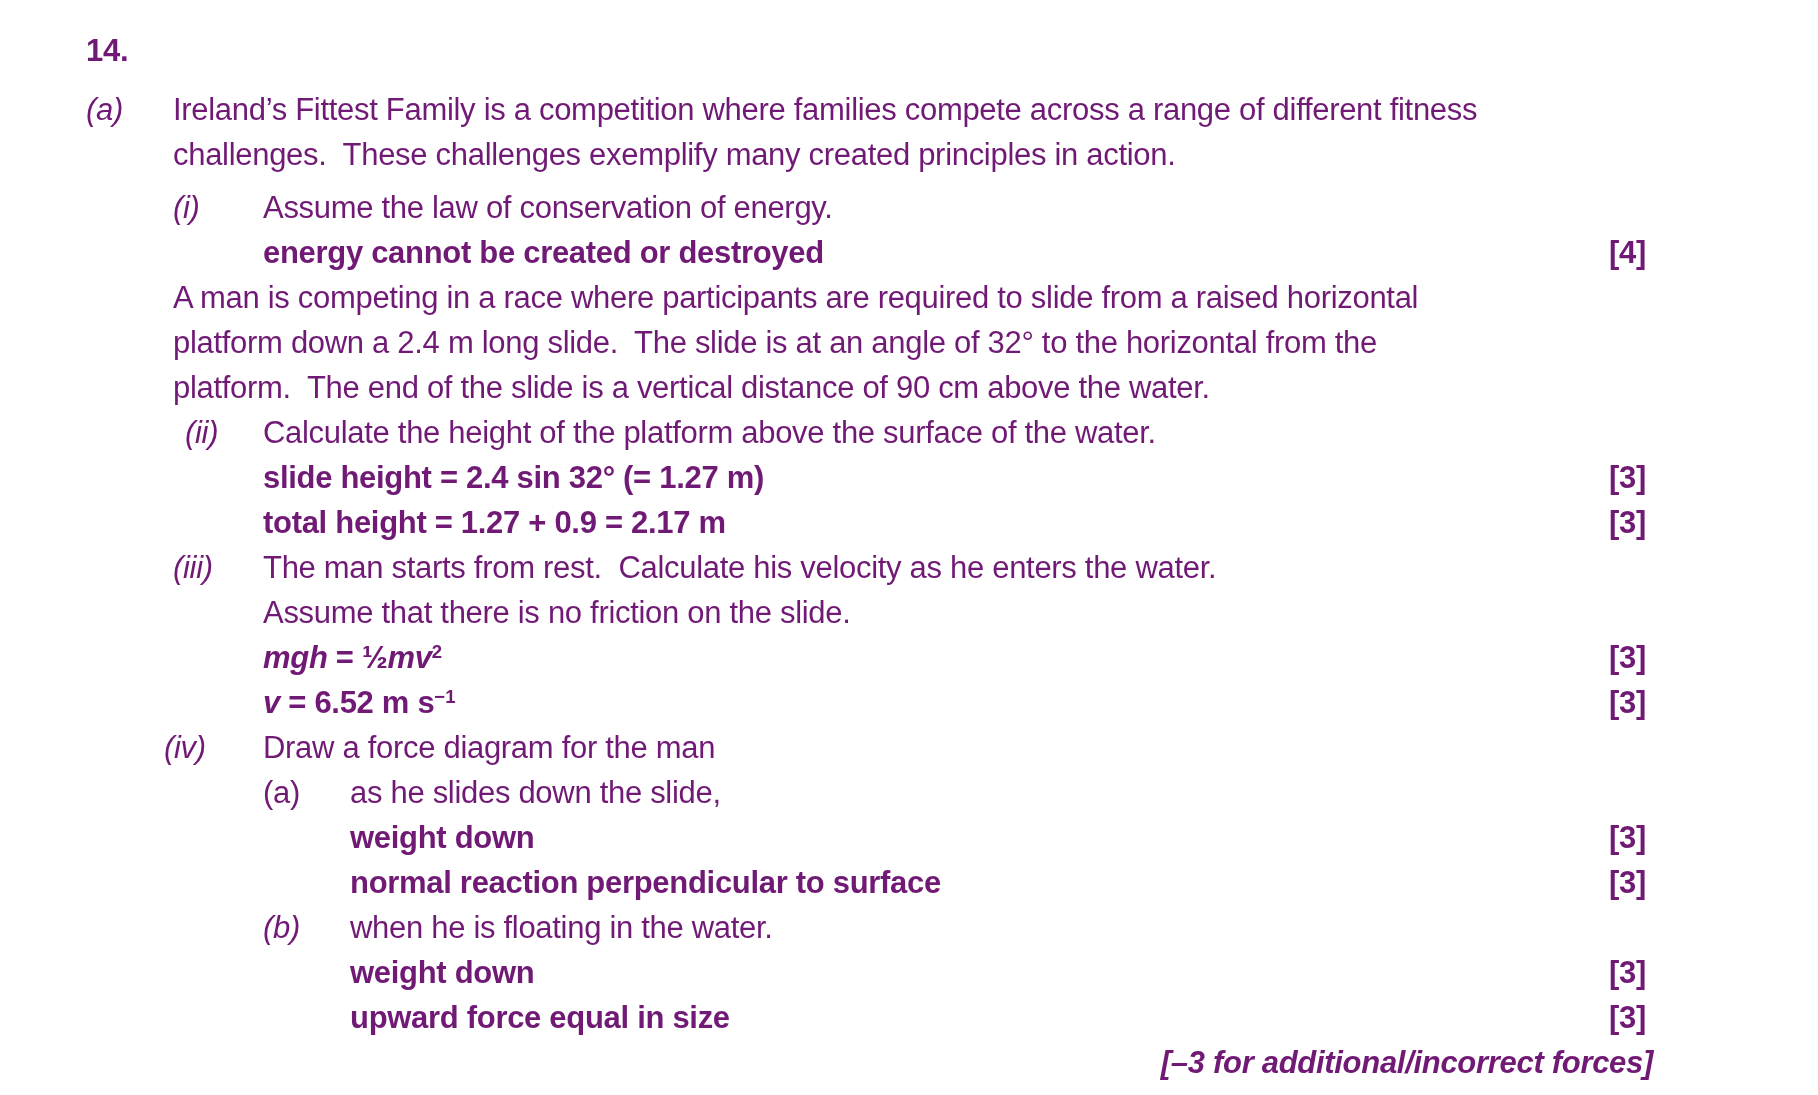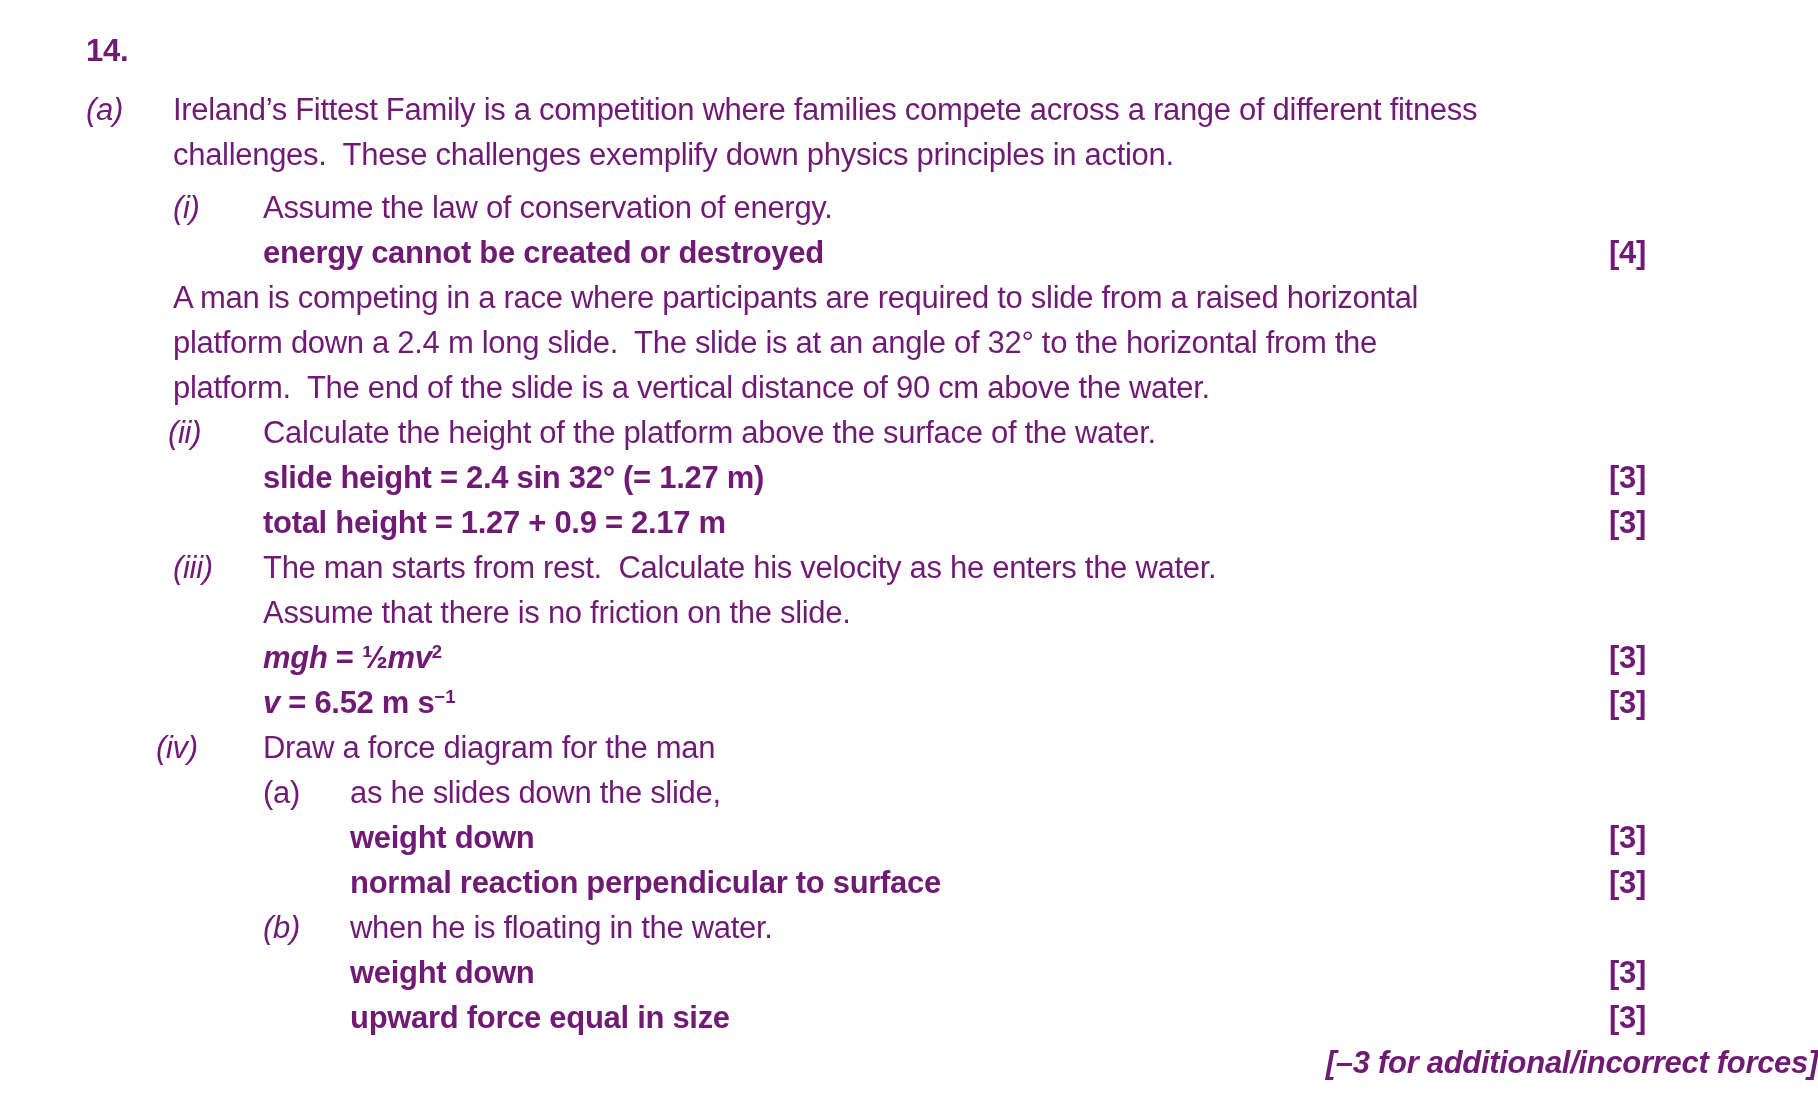--- a/index.html
+++ b/index.html
@@ -22,20 +22,21 @@
     padding-top: 28px;
   }
   .line {
     position: relative;
     height: 45px;
     line-height: 45px;
     white-space: pre;
   }
   .line.right {
     text-align: right;
+    padding-right: 165px;
   }
   .label {
     position: absolute;
     top: 0;
   }
   .it { font-style: italic; }
   .b  { font-weight: 700; }
   .text { display: inline-block; }
   .mark {
     position: absolute;
@@ -51,34 +52,34 @@
     letter-spacing: 0;
   }
 </style>
 </head>
 <body>
 
 <div class="page">
   <div class="lines" id="lines">
       <div class="line"><span class="text b" style="margin-left: 86px;">14.</span></div>
       <div class="line" style="margin-top: 14px;"><span class="label it" style="left: 86px;">(a)</span><span class="text" style="margin-left: 173px;">Ireland’s Fittest Family is a competition where families compete across a range of different fitness</span></div>
-      <div class="line"><span class="text" style="margin-left: 173px;">challenges.  These challenges exemplify down physics principles in action.</span></div>
+      <div class="line"><span class="text" style="margin-left: 173px;">challenges.  These challenges exemplify many created principles in action.</span></div>
       <div class="line" style="margin-top: 8px;"><span class="label it" style="left: 173px;">(i)</span><span class="text" style="margin-left: 263px;">Assume the law of conservation of energy.</span></div>
       <div class="line"><span class="text b" style="margin-left: 263px;">energy cannot be created or destroyed</span><span class="mark">[4]</span></div>
       <div class="line"><span class="text" style="margin-left: 173px;">A man is competing in a race where participants are required to slide from a raised horizontal</span></div>
       <div class="line"><span class="text" style="margin-left: 173px;">platform down a 2.4 m long slide.  The slide is at an angle of 32° to the horizontal from the</span></div>
       <div class="line"><span class="text" style="margin-left: 173px;">platform.  The end of the slide is a vertical distance of 90 cm above the water.</span></div>
-      <div class="line"><span class="label it" style="left: 168px;">(ii)</span><span class="text" style="margin-left: 263px;">Calculate the height of the platform above the surface of the water.</span></div>
+      <div class="line"><span class="label it" style="left: 185px;">(ii)</span><span class="text" style="margin-left: 263px;">Calculate the height of the platform above the surface of the water.</span></div>
       <div class="line"><span class="text b" style="margin-left: 263px; text-align: right;">slide height = 2.4 sin 32° (= 1.27 m)</span><span class="mark">[3]</span></div>
       <div class="line"><span class="text b" style="margin-left: 263px; text-align: right;">total height = 1.27 + 0.9 = 2.17 m</span><span class="mark">[3]</span></div>
       <div class="line"><span class="label it" style="left: 173px;">(iii)</span><span class="text" style="margin-left: 263px;">The man starts from rest.  Calculate his velocity as he enters the water.</span></div>
       <div class="line"><span class="text" style="margin-left: 263px;">Assume that there is no friction on the slide.</span></div>
       <div class="line"><span class="text b" style="margin-left: 263px;"><span class="it ">mgh</span><span class=""> = ½</span><span class="it ">mv</span><span class="sup">2</span></span><span class="mark">[3]</span></div>
       <div class="line"><span class="text b" style="margin-left: 263px;"><span class="it ">v</span><span class=""> = 6.52 m s</span><span class="sup">−1</span></span><span class="mark">[3]</span></div>
-      <div class="line"><span class="label it" style="left: 156px;">(iv)</span><span class="text" style="margin-left: 263px;">Draw a force diagram for the man</span></div>
+      <div class="line"><span class="label it" style="left: 164px;">(iv)</span><span class="text" style="margin-left: 263px;">Draw a force diagram for the man</span></div>
       <div class="line"><span class="label" style="left: 263px;">(a)</span><span class="text" style="margin-left: 350px; text-align: right;">as he slides down the slide,</span></div>
       <div class="line"><span class="text b" style="margin-left: 350px;">weight down</span><span class="mark">[3]</span></div>
       <div class="line"><span class="text b" style="margin-left: 350px;">normal reaction perpendicular to surface</span><span class="mark">[3]</span></div>
       <div class="line"><span class="label it" style="left: 263px;">(b)</span><span class="text" style="margin-left: 350px;">when he is floating in the water.</span></div>
       <div class="line"><span class="text b" style="margin-left: 350px;">weight down</span><span class="mark">[3]</span></div>
       <div class="line"><span class="text b" style="margin-left: 350px;">upward force equal in size</span><span class="mark">[3]</span></div>
       <div class="line right"><span class="text b it">[–3 for additional/incorrect forces]</span></div>
     </div>
 </div>
 

